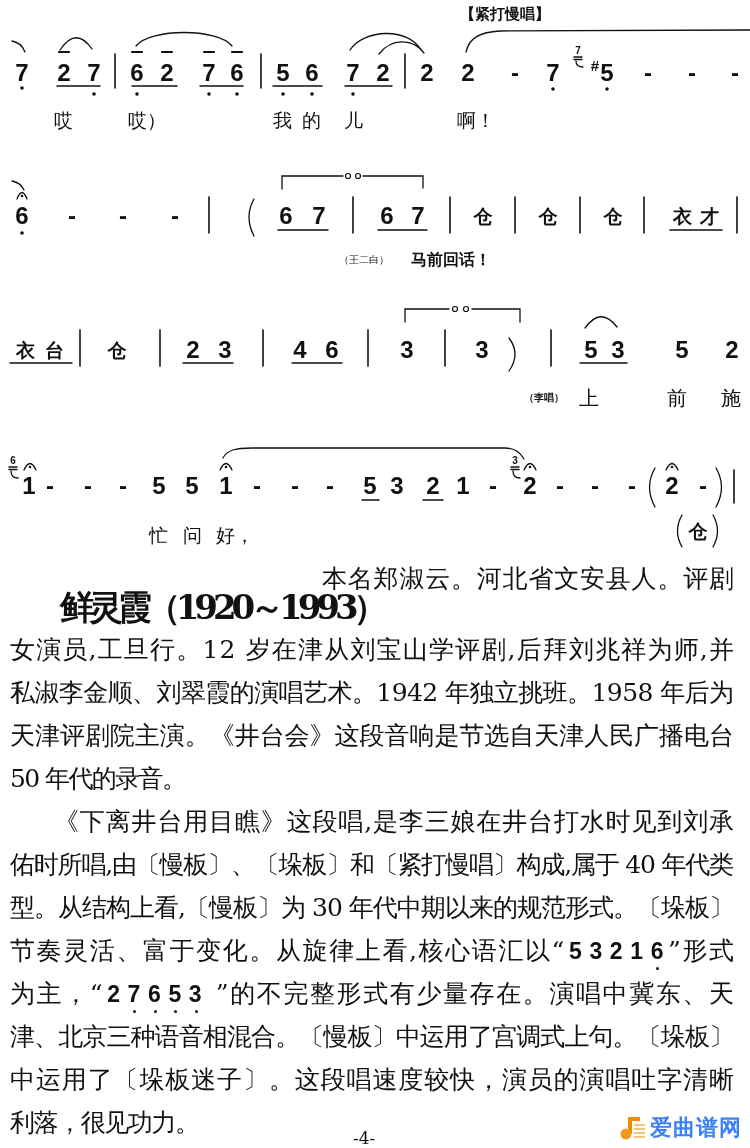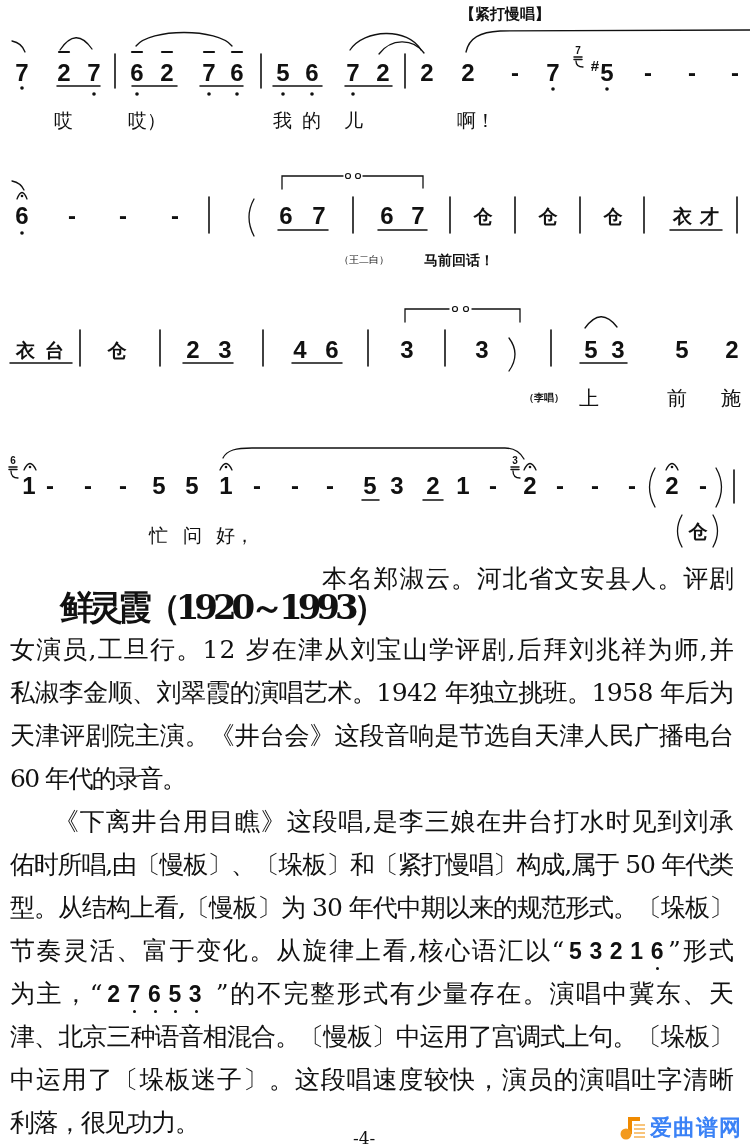--- a/index.html
+++ b/index.html
@@ -171,21 +171,21 @@
     <span class="n" style="left:286px;top:216px">6</span>
     <span class="n" style="left:319px;top:216px">7</span>
     <span class="n" style="left:387px;top:216px">6</span>
     <span class="n" style="left:418px;top:216px">7</span>
     <span class="cj" style="left:483px;top:216px">仓</span>
     <span class="cj" style="left:548px;top:216px">仓</span>
     <span class="cj" style="left:613px;top:216px">仓</span>
     <span class="cj" style="left:700px;top:216px;letter-spacing:8px">衣才</span>
 
     <span class="ly spk" style="left:339px;top:260px">（王二白）</span>
-    <span class="ly b" style="left:424px;top:260px;font-size:14px">马前回话！</span>
+    <span class="ly b" style="left:411px;top:260px;font-size:16px">马前回话！</span>
   </div>
 
   <div>
     <span class="cj" style="left:45px;top:350px;letter-spacing:10px">衣台</span>
     <span class="cj" style="left:117px;top:350px">仓</span>
     <span class="n" style="left:193px;top:350px">2</span>
     <span class="n" style="left:225px;top:350px">3</span>
     <span class="n" style="left:300px;top:350px">4</span>
     <span class="n" style="left:332px;top:350px">6</span>
     <span class="n" style="left:407px;top:350px">3</span>
@@ -231,26 +231,26 @@
     <span class="ly" style="left:216px;top:535px">好，</span>
     <span class="cj" style="left:698px;top:531px">仓</span>
   </div>
 
   <div>
     <div class="tl h fit" style="left: 60px; top: 586px; letter-spacing: -5.05649px;">鲜灵霞（1920～1993）</div>
     <div class="tl fit" style="left: 322px; top: 558px; letter-spacing: 0.8px;">本名郑淑云。河北省文安县人。评剧</div>
     <div class="tl fit" style="left: 10px; top: 629px; letter-spacing: 1.17969px;">女演员,工旦行。12 岁在津从刘宝山学评剧,后拜刘兆祥为师,并</div>
     <div class="tl fit" style="left: 10px; top: 672px; letter-spacing: -0.580019px;">私淑李金顺、刘翠霞的演唱艺术。1942 年独立挑班。1958 年后为</div>
     <div class="tl fit" style="left: 10px; top: 715px; letter-spacing: -0.0357143px;">天津评剧院主演。《井台会》这段音响是节选自天津人民广播电台</div>
-    <div class="tl fit" style="left: 10px; top: 758px; letter-spacing: -1.5957px;">60 年代的录音。</div>
+    <div class="tl fit" style="left: 10px; top: 758px; letter-spacing: -1.5957px;">50 年代的录音。</div>
   </div>
 
   <div>
     <div class="tl fit" style="left: 54px; top: 801px; letter-spacing: 0.847957px;">《下离井台用目瞧》这段唱,是李三娘在井台打水时见到刘承</div>
-    <div class="tl fit" style="left: 10px; top: 844px; letter-spacing: -1.20028px;">佑时所唱,由〔慢板〕、〔垛板〕和〔紧打慢唱〕构成,属于 50 年代类</div>
+    <div class="tl fit" style="left: 10px; top: 844px; letter-spacing: -1.20028px;">佑时所唱,由〔慢板〕、〔垛板〕和〔紧打慢唱〕构成,属于 40 年代类</div>
     <div class="tl fit" style="left: 10px; top: 887px; letter-spacing: -0.989258px;">型。从结构上看,〔慢板〕为 30 年代中期以来的规范形式。〔垛板〕</div>
     <div class="tl fit" style="left: 10px; top: 930px; letter-spacing: 1.60345px;"><span>节奏灵活、富于变化。从旋律上看,核心语汇以“</span><span class="jn">5</span><span class="jn">3</span><span class="jn">2</span><span class="jn">1</span><span class="jn lo">6</span><span>”形式</span></div>
     <div class="tl fit" style="left: 10px; top: 973px; letter-spacing: 1.60345px;"><span>为主，“</span><span class="jn">2</span><span class="jn lo">7</span><span class="jn lo">6</span><span class="jn lo">5</span><span class="jn lo">3</span><span> ”的不完整形式有少量存在。演唱中冀东、天</span></div>
     <div class="tl fit" style="left: 10px; top: 1016px; letter-spacing: -0.896552px;">津、北京三种语音相混合。〔慢板〕中运用了宫调式上句。〔垛板〕</div>
     <div class="tl fit" style="left: 10px; top: 1059px; letter-spacing: 0.888889px;">中运用了〔垛板迷子〕。这段唱速度较快，演员的演唱吐字清晰</div>
     <div class="tl fit" style="left: 10px; top: 1102px; letter-spacing: -1.42857px;">利落，很见功力。</div>
   </div>
 
   <div class="pg">-4-</div>
 

